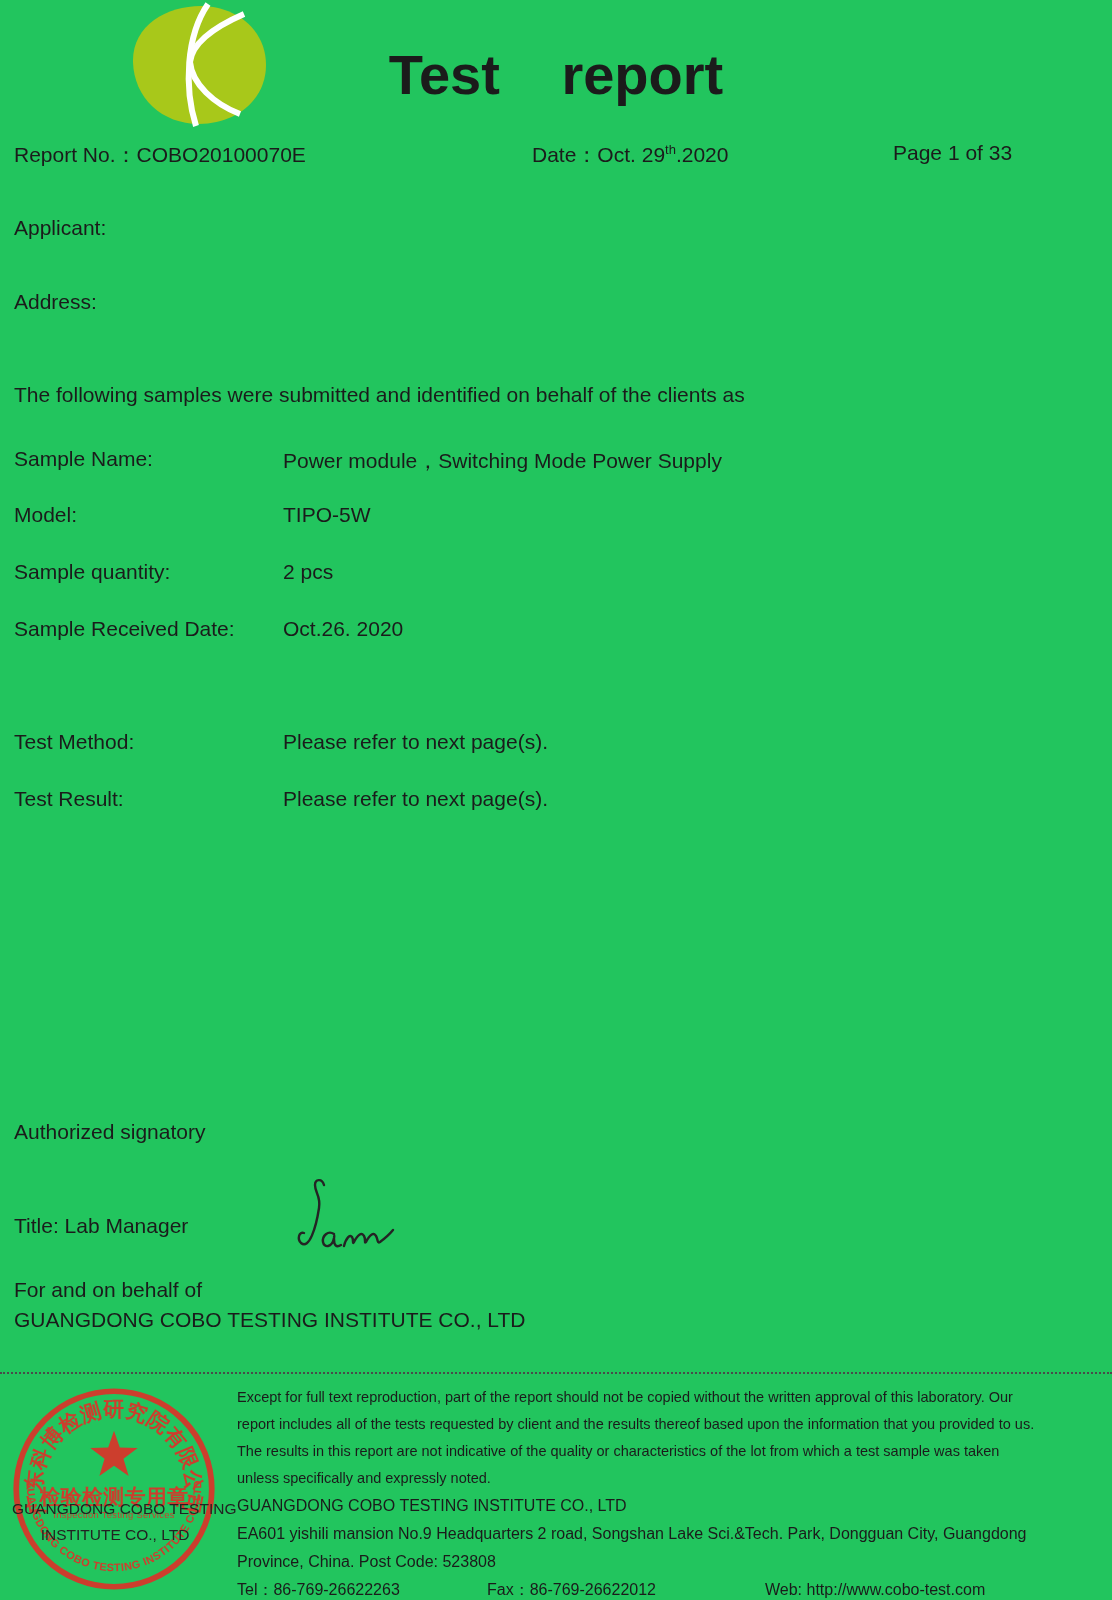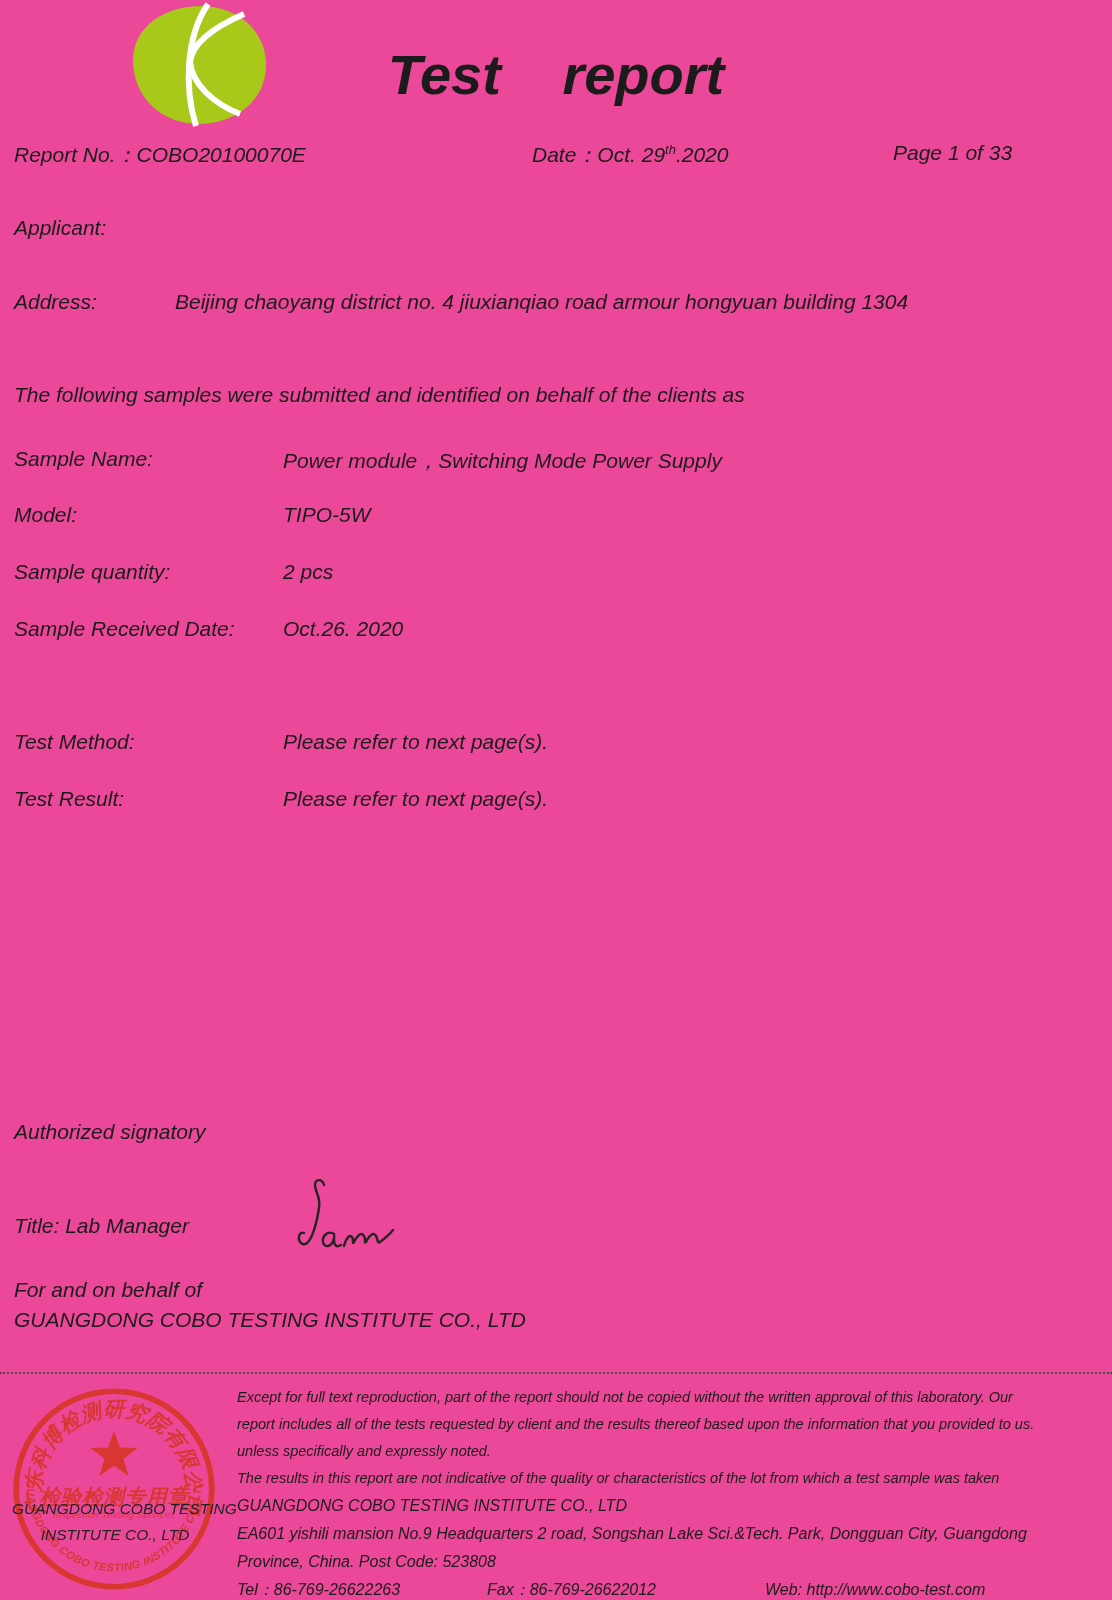--- a/index.html
+++ b/index.html
@@ -1,20 +1,19 @@
 <!DOCTYPE html>
 <html><head>
 <meta charset="utf-8">
 <style>
   html,body{margin:0;padding:0;background:#e8e8e8;}
   .page{
-    position:relative;width:1112px;height:1600px;background:#ec4899;
+    position:relative;width:1112px;height:1600px;background:#22c55e;
     font-family:"Liberation Sans", sans-serif;color:#1b1b1b;overflow:hidden;
     margin:0 auto;
-    font-style:italic;
   }
   .nw{white-space:nowrap;}
   
   .logo{position:absolute;left:128px;top:2px;width:146px;height:126px;}
   .title{
     position:absolute;left:0;right:0;top:42px;text-align:center;
     font-size:56px;font-weight:700;word-spacing:46px;letter-spacing:0;
   }
   .report-no{position:absolute;left:14px;top:141px;font-size:21px;}
   .date-blk{position:absolute;left:532px;top:141px;font-size:21px;}
@@ -62,21 +61,20 @@
 
   <div class="report-no nw"><span>Report No.：</span><span>COBO20100070E</span></div>
   <div class="date-blk nw"><span>Date：</span><span>Oct. 29</span><sup>th</sup><span>.2020</span></div>
   <div class="page-info nw">Page 1 of 33</div>
 
   <div class="row party" style="top:216px">
     <span class="lbl">Applicant:</span>
   </div>
   <div class="row party" style="top:290px">
     <span class="lbl">Address:</span>
-    <span class="val">Beijing chaoyang district no. 4 jiuxianqiao road armour hongyuan building 1304</span>
   </div>
 
   <div class="intro">The following samples were submitted and identified on behalf of the clients as</div>
 
   <div class="row field" style="top:447px">
     <span class="lbl">Sample Name:</span>
     <span class="val">Power module，Switching Mode Power Supply</span>
   </div>
   <div class="row field" style="top:503px">
     <span class="lbl">Model:</span>
@@ -129,22 +127,22 @@
       <textPath href="#arcBot" xlink:href="#arcBot" startOffset="50%" text-anchor="middle">GUANGDONG COBO TESTING INSTITUTE CO.,LTD</textPath>
     </text>
   </svg>
 
   <div class="under" style="top:1500px">GUANGDONG COBO TESTING</div>
   <div class="under" style="top:1526px">INSTITUTE CO., LTD</div>
 
   <div class="foot">
     <div class="dline">Except for full text reproduction, part of the report should not be copied without the written approval of this laboratory. Our</div>
     <div class="dline">report includes all of the tests requested by client and the results thereof based upon the information that you provided to us.</div>
+    <div class="dline">The results in this report are not indicative of the quality or characteristics of the lot from which a test sample was taken</div>
     <div class="dline">unless specifically and expressly noted.</div>
-    <div class="dline">The results in this report are not indicative of the quality or characteristics of the lot from which a test sample was taken</div>
     <div class="fline">GUANGDONG COBO TESTING INSTITUTE CO., LTD</div>
     <div class="fline">EA601 yishili mansion No.9 Headquarters 2 road, Songshan Lake Sci.&amp;Tech. Park, Dongguan City, Guangdong</div>
     <div class="fline">Province, China. Post Code: 523808</div>
     <div class="telrow">
       <span class="tel"><span>Tel：</span><span>86-769-26622263</span></span>
       <span class="fax"><span>Fax：</span><span>86-769-26622012</span></span>
       <span class="web"><span>Web: </span><span>http://www.cobo-test.com</span></span>
     </div>
   </div>
 

